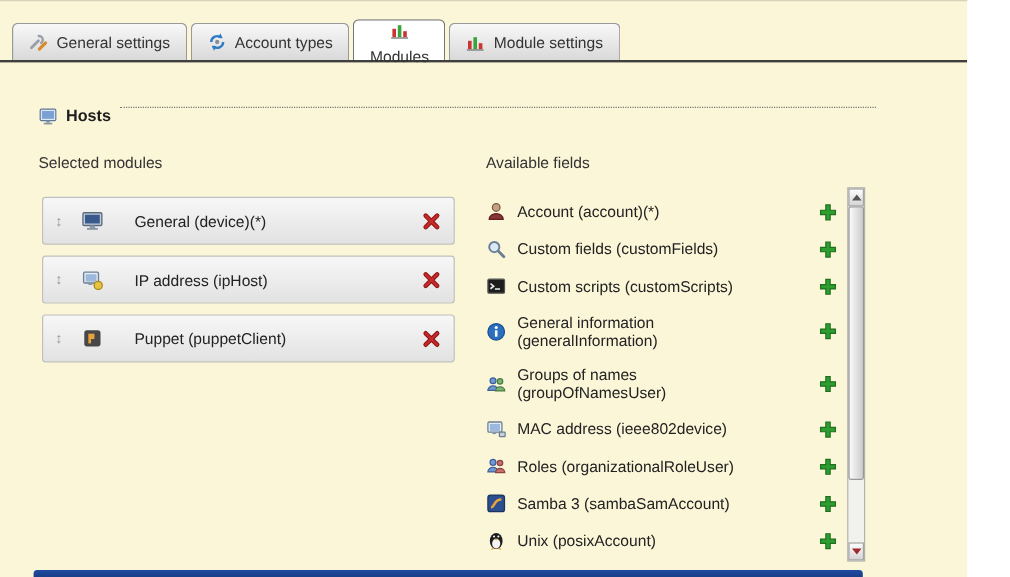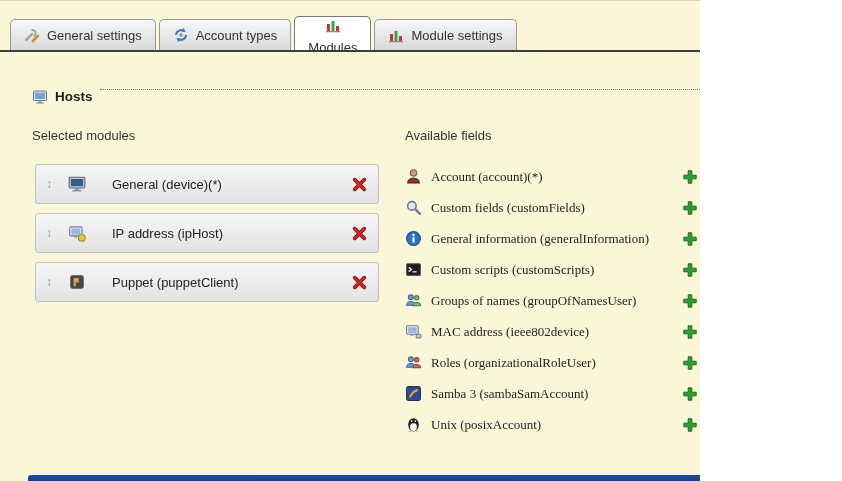--- a/index.html
+++ b/index.html
@@ -1,18 +1,18 @@
 <!DOCTYPE html>
 <html style="--page-bg: #FBF6D8; --tab-underline: #3F3F3F; --delete-red: #C82A2A; --add-green: #2E9E2E; --footer-blue: #1E4CA1;"><head>
 <meta charset="utf-8">
 <style>
   * { margin:0; padding:0; box-sizing:border-box; }
   html,body { width:842px; height:481px; }
   body { font-family:"Liberation Sans","DejaVu Sans",sans-serif; background:#fff; }
-  .page { position:relative; width:700px; height:481px; background:var(--page-bg,#FBF6D8); overflow:hidden; border-top:1px solid #d8d2b8; }
+  .page { position:relative; width:806px; height:481px; background:var(--page-bg,#FBF6D8); overflow:hidden; border-top:1px solid #d8d2b8; }
 
   
   .tabbar { position:absolute; top:0; left:0; right:0; height:51px; display:flex; align-items:flex-end; padding-left:10px; gap:3px; border-bottom:2px solid var(--tab-underline,#3F3F3F); }
   .tab { display:flex; align-items:center; gap:7px; padding:0 13px; height:31px; background:linear-gradient(#f8f8f8,#d9d9d9); border:1px solid #999; border-bottom:none; border-radius:5px 5px 0 0; font-size:13px; color:#333; cursor:pointer; white-space:nowrap; }
   .tab.active { height:34px; background:#fff; border-color:#777;flex-direction:column; }
   .tab .ticon { width:16px; height:16px; display:inline-flex; flex-shrink:0; }
   .tab .ticon svg { width:100%; height:100%; }
 
   
   .section-header { position:absolute; top:88px; left:32px; width:698px; display:flex; align-items:flex-start; gap:7px; }
@@ -31,21 +31,21 @@
   .selected-row { height:40px; margin-bottom:9px; display:flex; align-items:center; background:linear-gradient(#f7f7f7,#e2e2e2); border:1px solid #bfbfbf; border-radius:3px; padding:0 10px; cursor:move; }
   .drag-handle { color:#9a9a9a; font-size:12px; width:12px; margin-right:10px; cursor:move; }
   .selected-row .icon { width:18px; height:18px; margin-right:26px; display:inline-flex; flex-shrink:0; }
   .selected-row .icon svg { width:100%; height:100%; }
   .selected-label { flex:1; font-size:13px; color:#222; }
   .delete-btn { width:17px; height:17px; cursor:pointer; display:inline-flex; flex-shrink:0; }
   .delete-btn svg { width:100%; height:100%; }
 
   
   .available-list { position:absolute; top:160px; left:405px; width:315px; height:306px; overflow:hidden; padding-right:16px; }
-  .available-row { display:flex; align-items:center; padding:7px 0;font-family:Liberation Serif, serif; }
+  .available-row { display:flex; align-items:center; padding:7px 0; }
   .available-row .icon { width:17px; height:17px; margin-right:9px; display:inline-flex; flex-shrink:0; }
   .available-row .icon svg { width:100%; height:100%; }
   .avail-label { width:225px; font-size:13px; line-height:15px; color:#222; }
   .add-btn { width:16px; height:16px; margin-left:auto; margin-right:6px; cursor:pointer; display:inline-flex; flex-shrink:0; }
   .add-btn svg { width:100%; height:100%; }
 
   
   .scrollbar { position:absolute; top:155px; left:706px; width:15px; height:312px; background:#f1f1ee; border:1px solid #b3b3ac; }
   .scroll-btn { position:absolute; left:0; width:13px; height:15px; background:linear-gradient(#fdfdfd,#d6d6d6); border:1px solid #a5a5a5; display:flex; align-items:center; justify-content:center; cursor:pointer; }
   .scroll-btn.up { top:0; }
@@ -213,42 +213,42 @@
       <span class="add-btn">
         <svg viewBox="0 0 16 16">
             <path d="M6.2 1.8 h3.6 v4.4 h4.4 v3.6 h-4.4 v4.4 h-3.6 v-4.4 H1.8 V6.2 h4.4 Z" style="fill:var(--add-green,#2E9E2E)" stroke="#1f6f1f"></path>
           </svg>
       </span>
     </div>
 
     <div class="available-row">
       <span class="icon">
         <svg viewBox="0 0 16 16">
+            <rect x="1.5" y="2.5" width="13" height="11" rx="1" fill="#1d1d1d" stroke="#555"></rect>
+            <path d="M3.5 6 L6 8 L3.5 10" stroke="#e8e8e8" stroke-width="1.3" fill="none"></path>
+            <rect x="7" y="9.6" width="4" height="1.2" fill="#e8e8e8"></rect>
+          </svg>
+      </span>
+      <span class="avail-label">Custom scripts (customScripts)</span>
+      <span class="add-btn">
+        <svg viewBox="0 0 16 16">
+            <path d="M6.2 1.8 h3.6 v4.4 h4.4 v3.6 h-4.4 v4.4 h-3.6 v-4.4 H1.8 V6.2 h4.4 Z" style="fill:var(--add-green,#2E9E2E)" stroke="#1f6f1f"></path>
+          </svg>
+      </span>
+    </div>
+
+    <div class="available-row">
+      <span class="icon">
+        <svg viewBox="0 0 16 16">
             <circle cx="8" cy="8" r="6.5" fill="#2a6fc0" stroke="#1d4f8c"></circle>
             <rect x="7" y="6.8" width="2" height="5" fill="#fff"></rect>
             <circle cx="8" cy="4.6" r="1.2" fill="#fff"></circle>
           </svg>
       </span>
       <span class="avail-label">General information (generalInformation)</span>
-      <span class="add-btn">
-        <svg viewBox="0 0 16 16">
-            <path d="M6.2 1.8 h3.6 v4.4 h4.4 v3.6 h-4.4 v4.4 h-3.6 v-4.4 H1.8 V6.2 h4.4 Z" style="fill:var(--add-green,#2E9E2E)" stroke="#1f6f1f"></path>
-          </svg>
-      </span>
-    </div>
-
-    <div class="available-row">
-      <span class="icon">
-        <svg viewBox="0 0 16 16">
-            <rect x="1.5" y="2.5" width="13" height="11" rx="1" fill="#1d1d1d" stroke="#555"></rect>
-            <path d="M3.5 6 L6 8 L3.5 10" stroke="#e8e8e8" stroke-width="1.3" fill="none"></path>
-            <rect x="7" y="9.6" width="4" height="1.2" fill="#e8e8e8"></rect>
-          </svg>
-      </span>
-      <span class="avail-label">Custom scripts (customScripts)</span>
       <span class="add-btn">
         <svg viewBox="0 0 16 16">
             <path d="M6.2 1.8 h3.6 v4.4 h4.4 v3.6 h-4.4 v4.4 h-3.6 v-4.4 H1.8 V6.2 h4.4 Z" style="fill:var(--add-green,#2E9E2E)" stroke="#1f6f1f"></path>
           </svg>
       </span>
     </div>
 
     <div class="available-row">
       <span class="icon">
         <svg viewBox="0 0 16 16">

